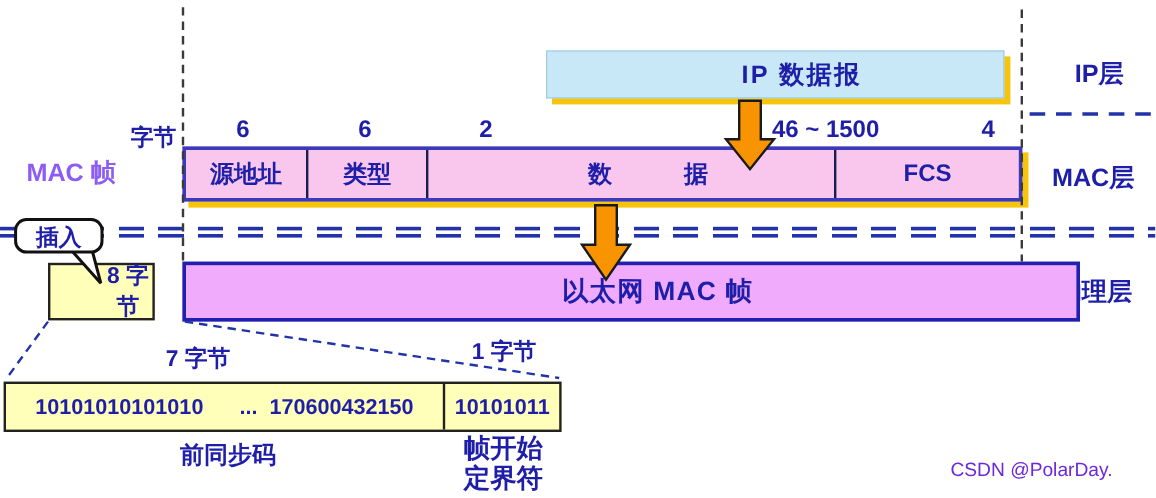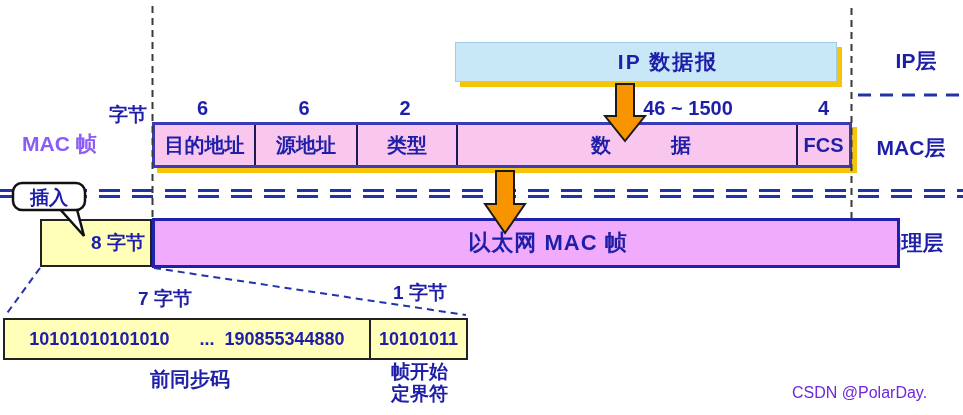--- a/index.html
+++ b/index.html
@@ -56,21 +56,21 @@
     background-image:
       repeating-linear-gradient(to right,#2233aa 0 21px,transparent 21px 33px),
       repeating-linear-gradient(to right,#2233aa 0 21px,transparent 21px 33px);
     background-size:100% 3px,100% 3px;
     background-position:0 0,0 6px;
     background-repeat:no-repeat;
   }
 
   
   .pre8-box{
-    left:40px;top:219px;width:112px;height:48px;box-sizing:border-box;
+    left:40px;top:219px;width:89px;height:48px;box-sizing:border-box;
     background:#ffffb9;border:2px solid #222;font-size:19px;
   }
   .eth-box{
     left:152px;top:218px;width:748px;height:50px;box-sizing:border-box;
     background:#f0abfc;border:3px solid #2020b0;
     font-size:22px;letter-spacing:1px;
   }
 
   
   .b7-lbl{left:130px;top:286px;width:70px;font-size:19px;text-align:center;white-space:nowrap;}
@@ -79,21 +79,21 @@
     left:3px;top:318px;width:465px;height:42px;box-sizing:border-box;
     background:#ffffb9;border:2px solid #222;display:flex;
   }
   .bits-cell{
     box-sizing:border-box;display:flex;align-items:center;justify-content:center;
     font-size:18px;font-weight:bold;color:#1e1ea8;white-space:pre;
   }
   .bc0{flex:0 0 366px;border-right:2px solid #222;}
   .bc1{flex:1;}
   .preamble-lbl{left:110px;top:366px;width:160px;font-size:20px;text-align:center;}
-  .sfd-lbl{left:371px;top:361px;width:97px;font-size:19px;text-align:center;line-height:1.15;}
+  .sfd-lbl{left:371px;top:361px;width:97px;font-size:22px;text-align:center;line-height:1.15;}
 
   .watermark{left:792px;top:384px;font-size:16px;color:#6d28d9;white-space:nowrap;}
 
   .overlay{left:0;top:0;width:963px;height:415px;pointer-events:none;}
 </style>
 </head>
 <body>
 
 <div class="canvas">
 
@@ -108,39 +108,38 @@
   <div class="abs byte-lbl navy">字节</div>
   <div class="abs macframe-lbl">MAC 帧</div>
 
   <div class="abs size size0 navy">6</div>
   <div class="abs size size1 navy">6</div>
   <div class="abs size size2 navy">2</div>
   <div class="abs size size3 navy">46 ~ 1500</div>
   <div class="abs size size4 navy">4</div>
 
   <div class="abs mac-row">
-    <div class="mac-cell mc0">目的地址</div>
     <div class="mac-cell mc1">源地址</div>
     <div class="mac-cell mc2">类型</div>
     <div class="mac-cell mc3">数　　　据</div>
     <div class="mac-cell mc4">FCS</div>
   </div>
 
   <div class="abs dbl-dash"></div>
 
   <div class="abs pre8-box ctr navy">8 字节</div>
   <div class="abs eth-box ctr navy">
     <span>以太网 MAC 帧</span>
   </div>
 
   <div class="abs b7-lbl navy">7 字节</div>
   <div class="abs b1-lbl navy">1 字节</div>
 
   <div class="abs bits-row">
-    <div class="bits-cell bc0">10101010101010      ...  190855344880</div>
+    <div class="bits-cell bc0">10101010101010      ...  170600432150</div>
     <div class="bits-cell bc1">10101011</div>
   </div>
 
   <div class="abs preamble-lbl navy">前同步码</div>
   <div class="abs sfd-lbl navy">
     <div>帧开始</div>
     <div>定界符</div>
   </div>
 
   <div class="abs watermark">CSDN @PolarDay.</div>

